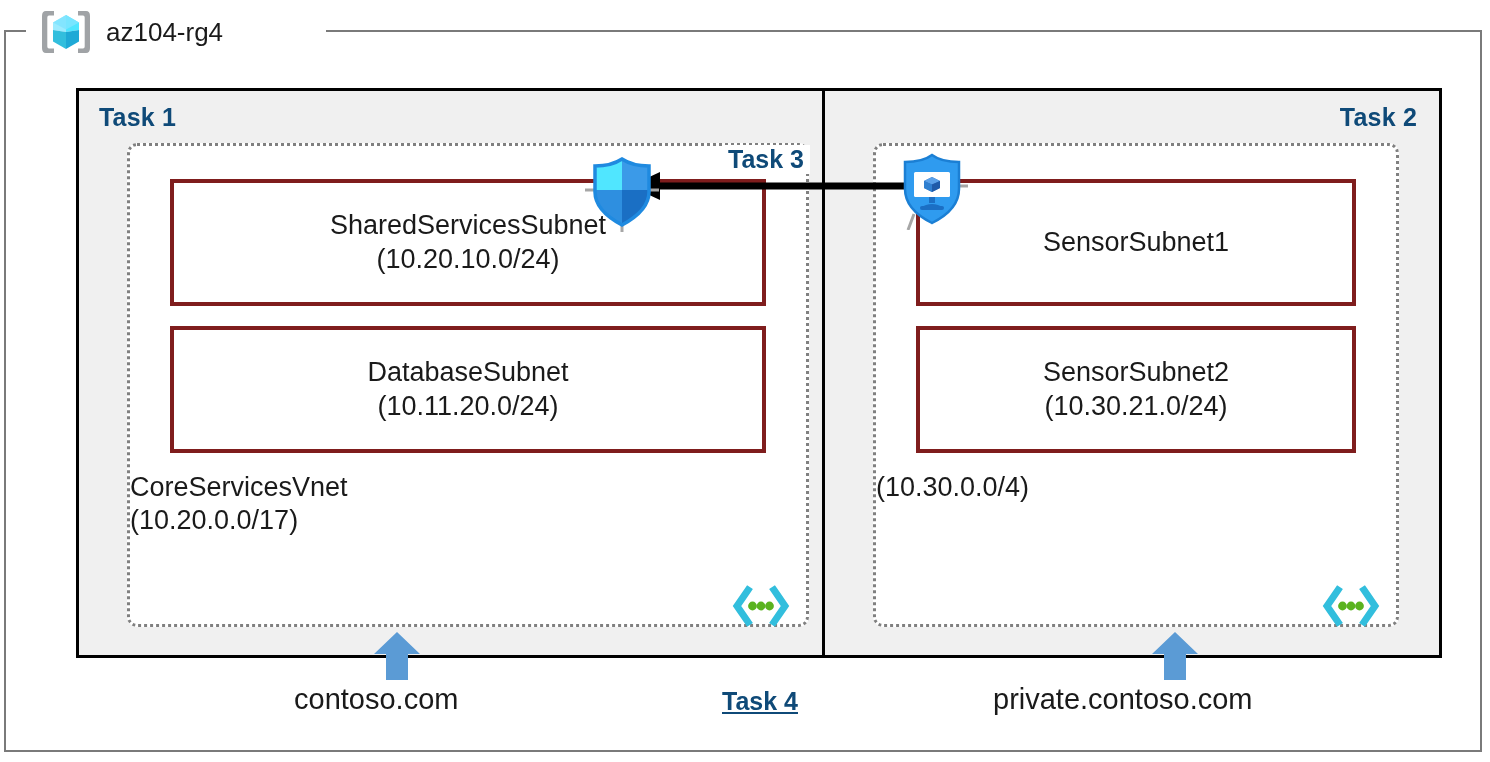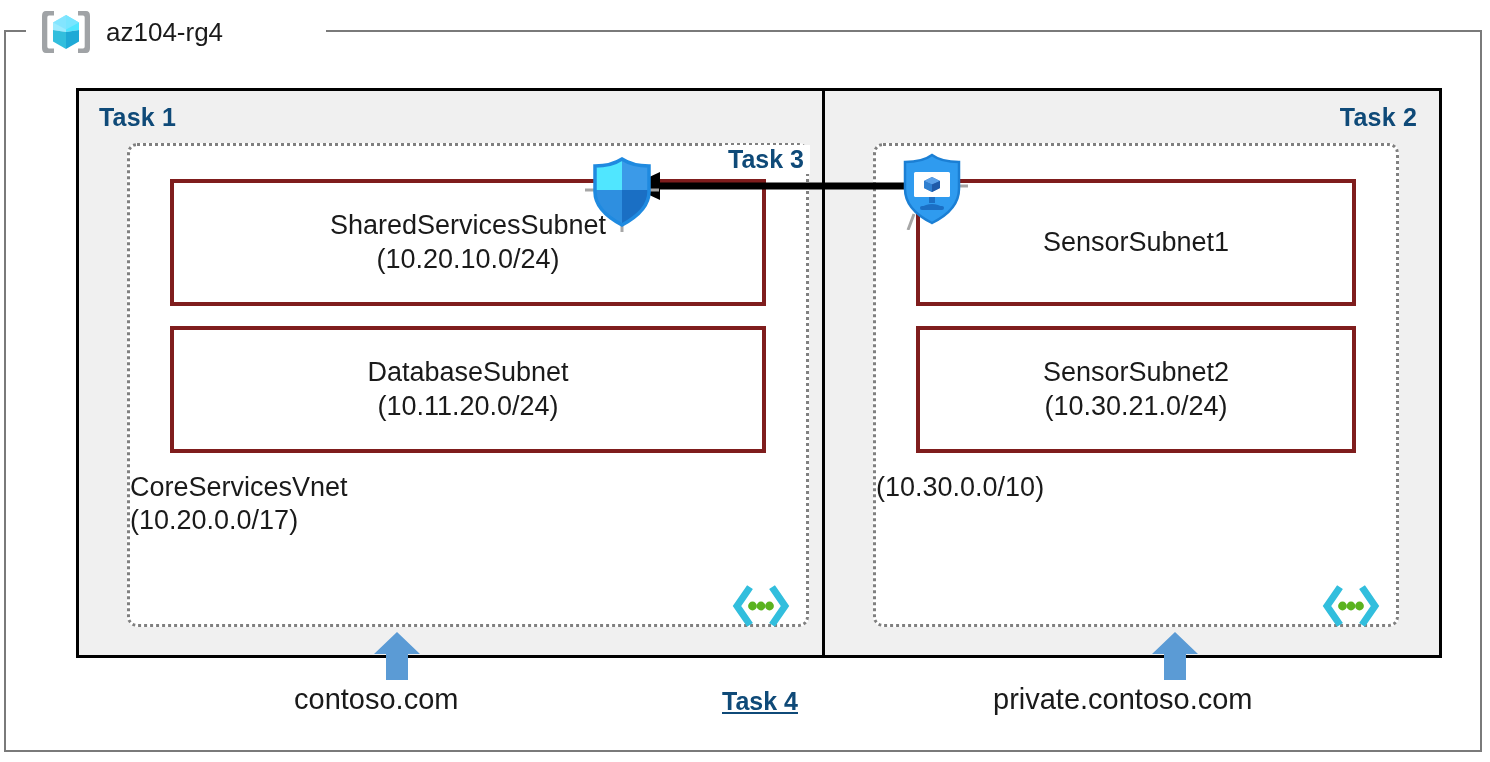--- a/index.html
+++ b/index.html
@@ -278,21 +278,21 @@
       <div class="subnet s1">
         <span class="sub-name">SensorSubnet1</span>
       </div>
 
       <div class="subnet s2">
         <span class="sub-name">SensorSubnet2</span>
         <span class="sub-cidr">(10.30.21.0/24)</span>
       </div>
 
       <div class="vnet-caption">
-        <div class="vnet-cidr">(10.30.0.0/10)</div>
+        <div class="vnet-cidr">(10.30.0.0/4)</div>
       </div>
 
       <span class="vnet-badge">
         <svg viewBox="0 0 62 44" width="62" height="44">
           <path d="M18 6 L7 22 L18 38" stroke="#32bedd" stroke-width="7" fill="none" stroke-linecap="square"></path>
           <path d="M44 6 L55 22 L44 38" stroke="#32bedd" stroke-width="7" fill="none" stroke-linecap="square"></path>
           <circle cx="22.5" cy="22" r="4.4" fill="#5ab31f"></circle>
           <circle cx="31" cy="22" r="4.4" fill="#5ab31f"></circle>
           <circle cx="39.5" cy="22" r="4.4" fill="#5ab31f"></circle>
         </svg>

